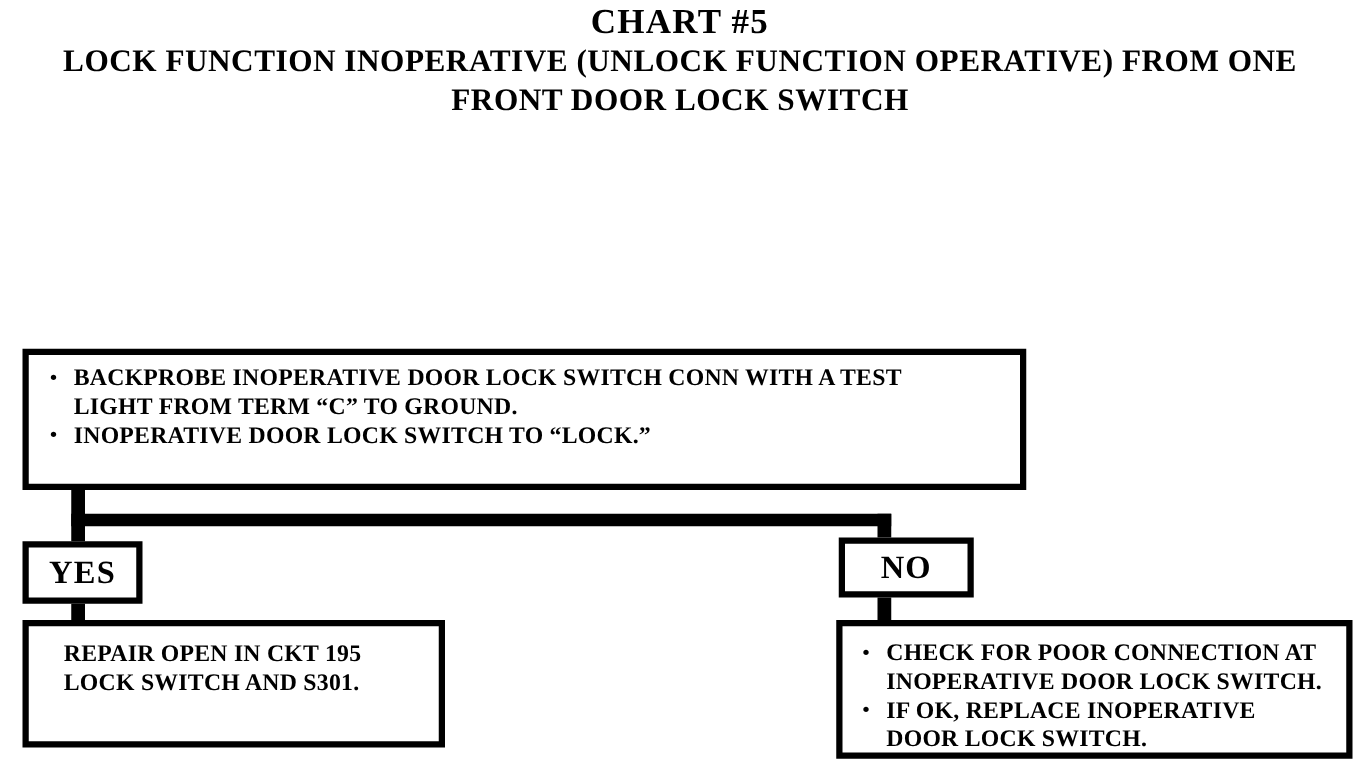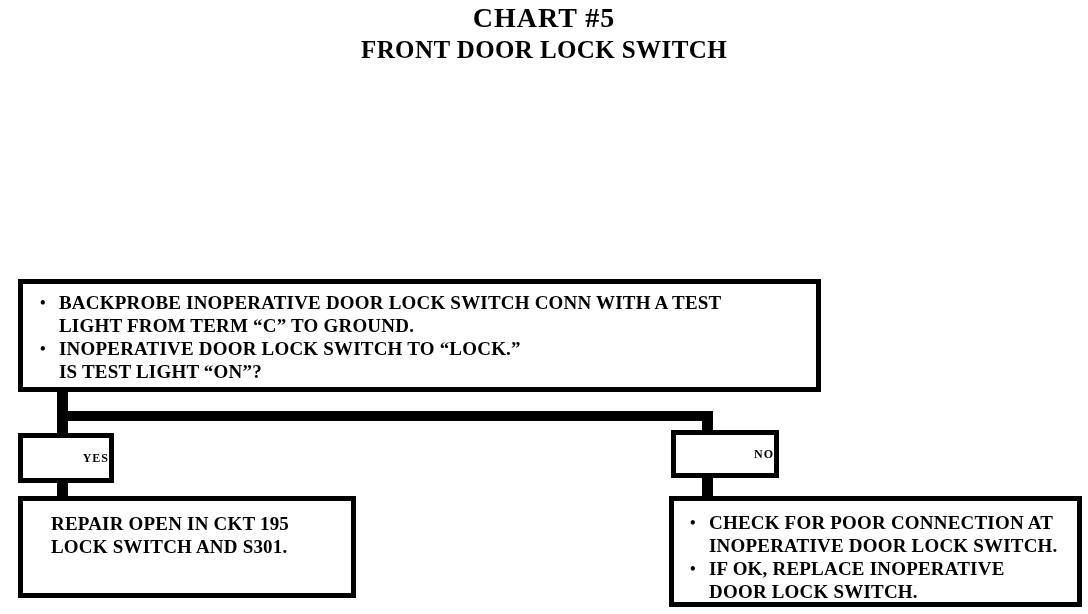--- a/index.html
+++ b/index.html
@@ -56,22 +56,22 @@
   .decision-box {
     left: 18px; top: 279px;
     width: 803px; height: 113px;
     padding: 7px 8px 0 17px;
   }
   
   .label-box {
     border-width: 5px;
     display: flex;
     align-items: center;
-    justify-content: flex-end;
-    font-size: 12px;
+    justify-content: center;
+    font-size: 26px;
     letter-spacing: 1px;
   }
   .yes-box { left: 18px; top: 433px; width: 96px; height: 50px; }
   .no-box  { left: 671px; top: 430px; width: 108px; height: 48px; }
   
   .yes-result {
     left: 18px; top: 496px;
     width: 338px; height: 102px;
     padding: 11px 6px 0 28px;
   }
@@ -91,39 +91,39 @@
   .v-yes    { left: 57px;  top: 480px; width: 11px; height: 18px; }
   .v-no     { left: 702px; top: 475px; width: 11px; height: 23px; }
 </style>
 </head>
 <body>
 
 <div class="canvas">
 
   <div class="title-block">
     <div class="title-main">CHART #5</div>
+    <div class="title-sub">LOCK FUNCTION INOPERATIVE (UNLOCK FUNCTION OPERATIVE) FROM ONE</div>
     <div class="title-sub">FRONT DOOR LOCK SWITCH</div>
   </div>
 
   <div class="fc-box decision-box">
     <div class="row txt">
       <span class="bullet">•</span>
       <span class="rest">BACKPROBE INOPERATIVE DOOR LOCK SWITCH CONN WITH A TEST</span>
     </div>
     <div class="row txt">
       <span class="bullet"></span>
       <span class="rest">LIGHT FROM TERM “C” TO GROUND.</span>
     </div>
     <div class="row txt">
       <span class="bullet">•</span>
       <span class="rest">INOPERATIVE DOOR LOCK SWITCH TO “LOCK.”</span>
     </div>
     <div class="row txt">
       <span class="bullet"></span>
-      <span class="rest">IS TEST LIGHT “ON”?</span>
     </div>
   </div>
 
   <div class="line v-main"></div>
   <div class="line h-bar"></div>
   <div class="line v-right"></div>
   <div class="line v-yes"></div>
   <div class="line v-no"></div>
 
   <div class="fc-box label-box yes-box">

